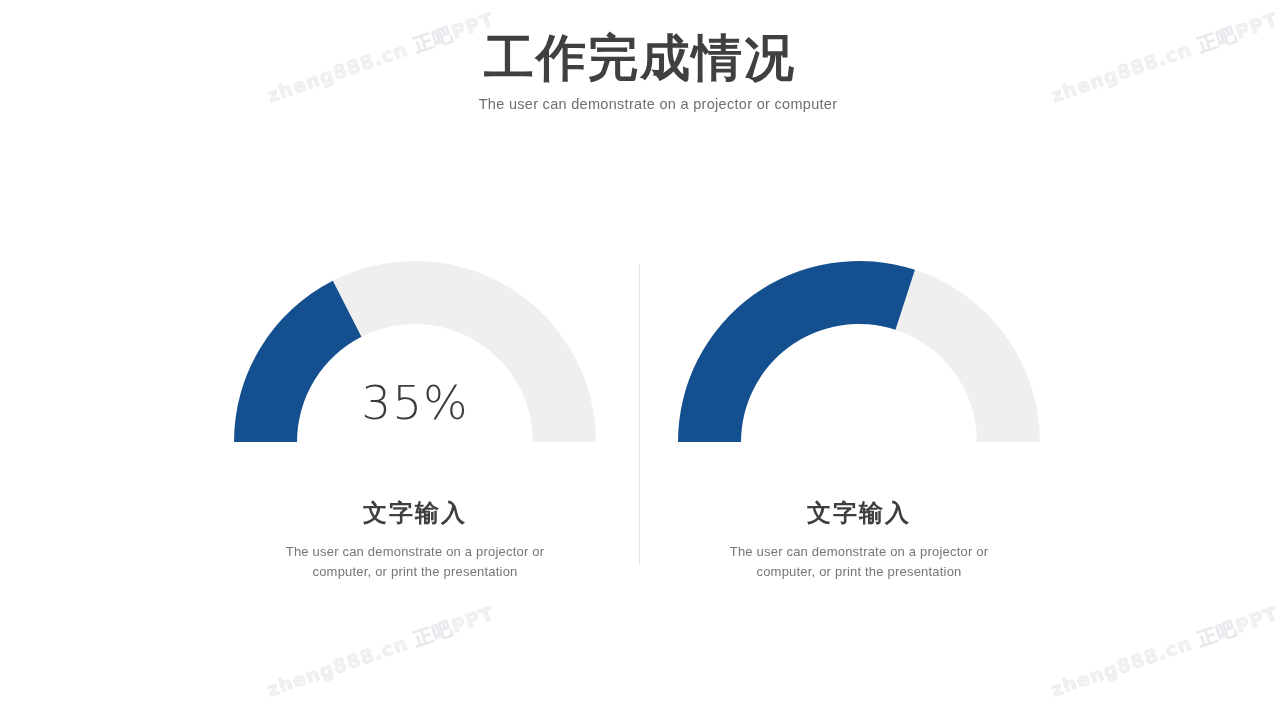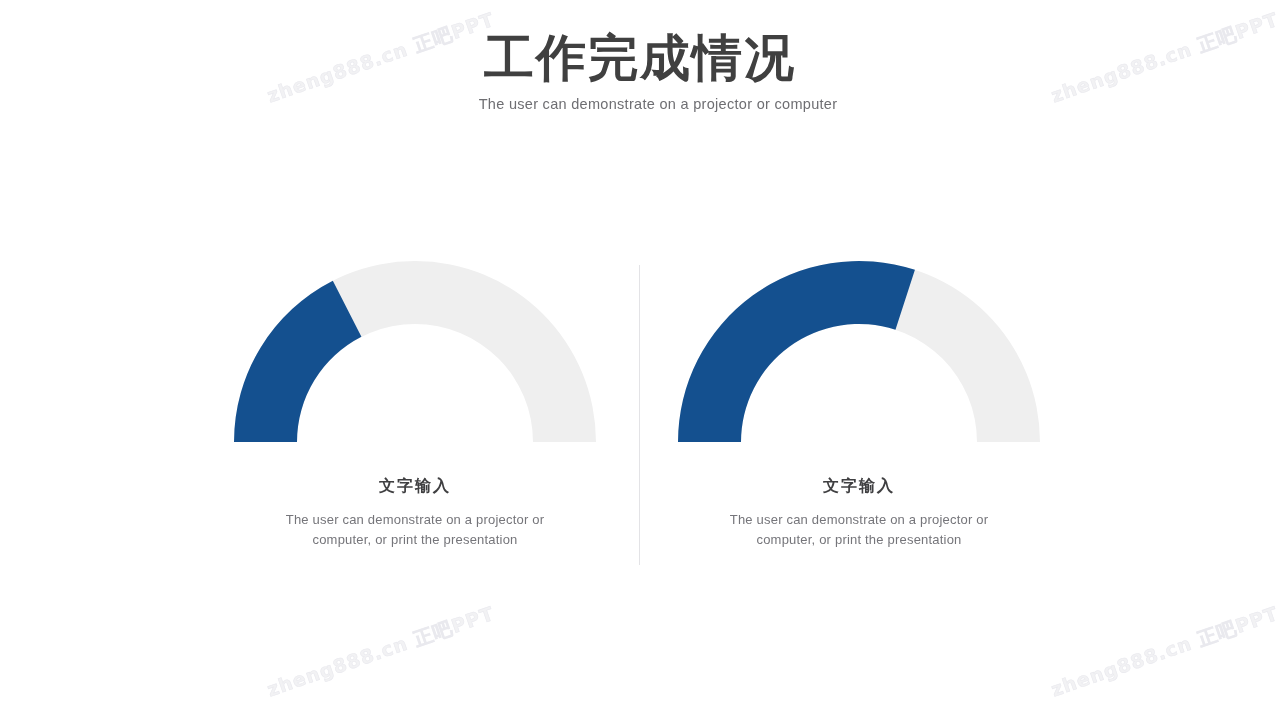--- a/index.html
+++ b/index.html
@@ -103,23 +103,23 @@
     bottom: 14px;
     text-align: center;
     font-size: 47px;
     font-weight: 300;
     color: #3d3d3f;
     letter-spacing: 1px;
     font-family: "DejaVu Sans", "Liberation Sans", sans-serif;
   }
 
   .panel-heading {
-    margin: 32px 0 0;
+    margin: 53px 0 0;
     text-align: center;
-    font-size: 16px;
+    font-size: 24px;
     font-weight: bold;
     color: #3f3f41;
     letter-spacing: 2px;
     font-family: "DejaVu Sans", "Liberation Sans", sans-serif;
   }
   .panel-desc {
     margin: 13px auto 0;
     width: 300px;
     text-align: center;
     font-size: 13px;
@@ -156,20 +156,21 @@
 <div class="panels">
 
   <div class="divider"></div>
 
   <div class="panel panel-left">
     <div class="gauge-wrap">
       <svg class="gauge-svg" viewBox="0 0 364 196">
         <path class="gauge-track" fill="#efefef" d="M 1,194 A 181,181 0 0 1 363,194 L 300,194 A 118,118 0 0 0 64,194 Z"></path>
         <path class="gauge-fill" fill="#14508f" d="M 1,193.99999999999997 A 181,181 0 0 1 99.82771954714205,32.72781912190541 L 128.42912103073348,88.8612301457726 A 118,118 0 0 0 64,193.99999999999997 Z"></path>
       </svg>
+      <div class="gauge-value">35%</div>
     </div>
     <h2 class="panel-heading">文字输入</h2>
     <p class="panel-desc">The user can demonstrate on a projector or computer, or print the presentation</p>
   </div>
 
   <div class="panel panel-right">
     <div class="gauge-wrap">
       <svg class="gauge-svg" viewBox="0 0 364 196">
         <path class="gauge-track" fill="#efefef" d="M 1,194 A 181,181 0 0 1 363,194 L 300,194 A 118,118 0 0 0 64,194 Z"></path>
         <path class="gauge-fill" fill="#14508f" d="M 1,193.99999999999997 A 181,181 0 0 1 237.9320759818655,21.85877055057722 L 218.46400533624382,81.77533107717188 A 118,118 0 0 0 64,193.99999999999997 Z"></path>

